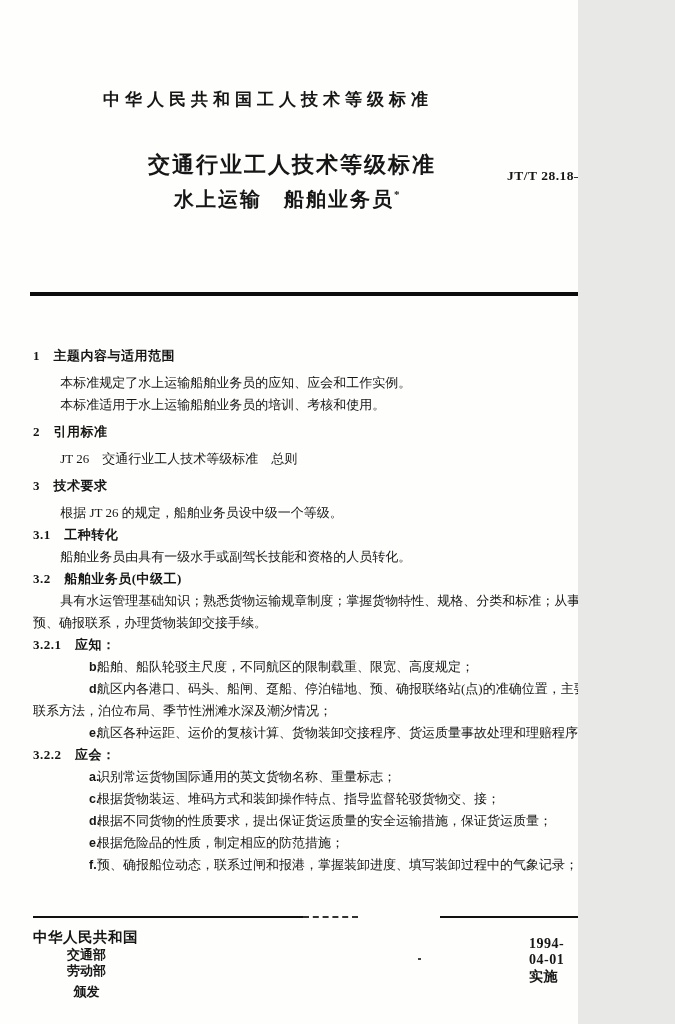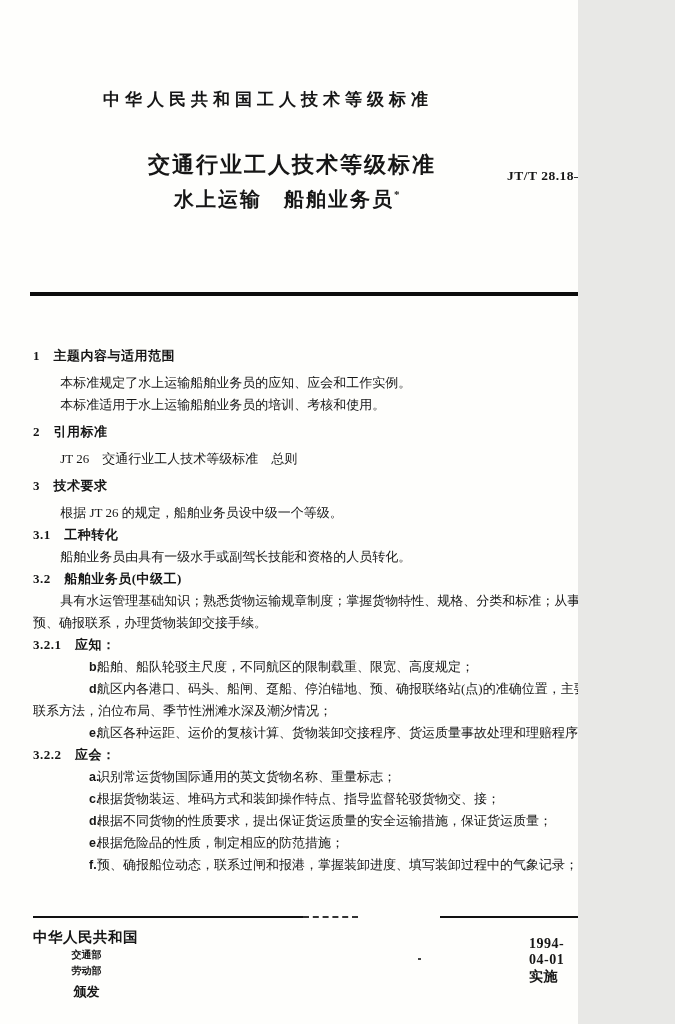--- a/index.html
+++ b/index.html
@@ -74,21 +74,21 @@
     position:absolute;top:916px;left:440px;width:208px;height:0;
     border-top:2px solid #111;
   }
   .issuer{
     position:absolute;top:928px;left:33px;
     display:flex;align-items:center;flex-direction:column;
   }
   .issuer .country{font-size:14.5px;font-weight:bold;letter-spacing:.5px;}
   .issuer .orgs{
     display:flex;flex-direction:column;justify-content:center;
-    font-size:10px;font-weight:bold;line-height:16px;margin-left:2px;
+    font-size:13px;font-weight:bold;line-height:16px;margin-left:2px;
   }
   .issuer .suffix{font-size:13px;font-weight:bold;margin-left:2px;margin-top:4px;}
   .impl-date{
     position:absolute;top:936px;left:497px;
     font-size:14px;font-weight:bold;letter-spacing:.5px;margin-left:32px;
   }
   .page-number{
     position:absolute;top:972px;left:598px;
     font-size:11.5px;color:#3a3a3a;letter-spacing:1px;
   }

